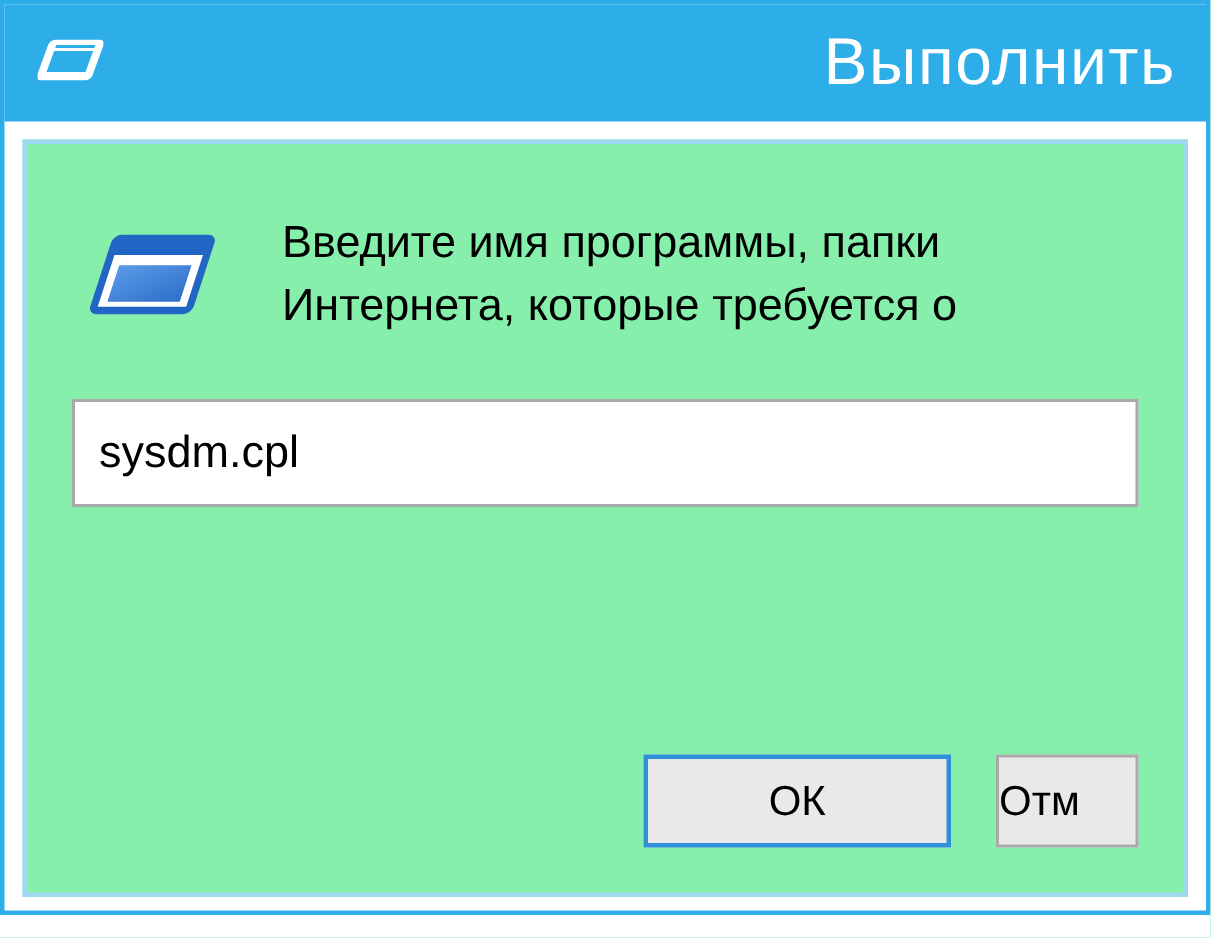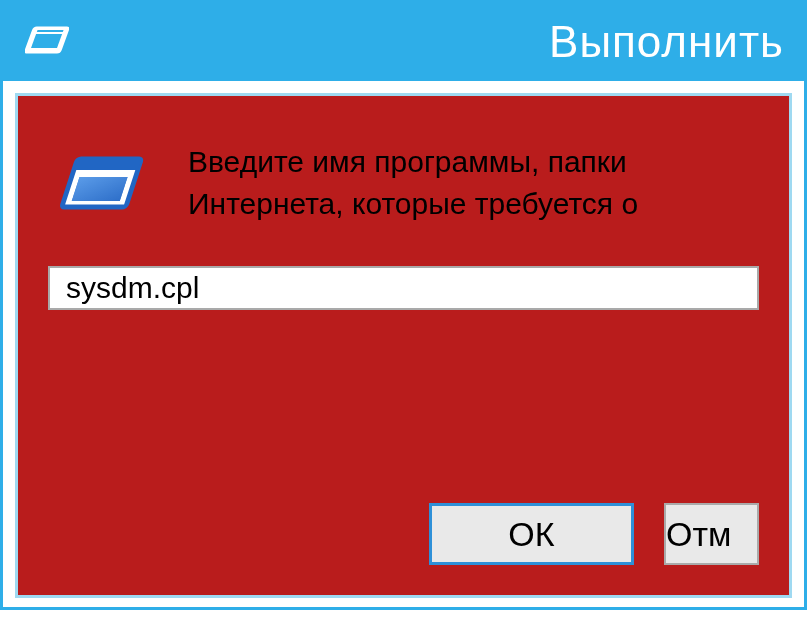--- a/index.html
+++ b/index.html
@@ -41,21 +41,21 @@
     }
     .titlebar-title {
       color: #fff;
       font-size: 44px;
       font-weight: 400;
       margin-left: auto;
       margin-right: 20px;
       letter-spacing: 1px;
     }
     .content {
-      background: #b91c1c;
+      background: #86efac;
       border: 3px solid #9fd9f1;
       margin: 12px;
       height: 505px;
       padding: 40px 30px 30px 30px;
       position: relative;
     }
     .top-row {
       display: flex;
       align-items: flex-start;
       gap: 40px;
@@ -93,35 +93,35 @@
       text-decoration: underline;
     }
     .open-input {
       flex: 1;
       font-size: 30px;
       padding: 10px 16px;
       border: 2px solid #a9a9a9;
       background: #fff;
       font-family: inherit;
       color: #000;
-      height: 44px;
+      height: 72px;
     }
     .button-row {
       position: absolute;
       bottom: 30px;
       right: 30px;
       display: flex;
       gap: 30px;
     }
     .btn {
       min-width: 205px;
       height: 62px;
       background: #e9e9e9;
       border: 2px solid #aaa;
-      font-size: 34px;
+      font-size: 28px;
       font-family: inherit;
       color: #000;
       cursor: pointer;
       display: flex;
       align-items: center;
       justify-content: center;
     }
     .btn-primary {
       border: 3px solid #2e90d8;
     }

